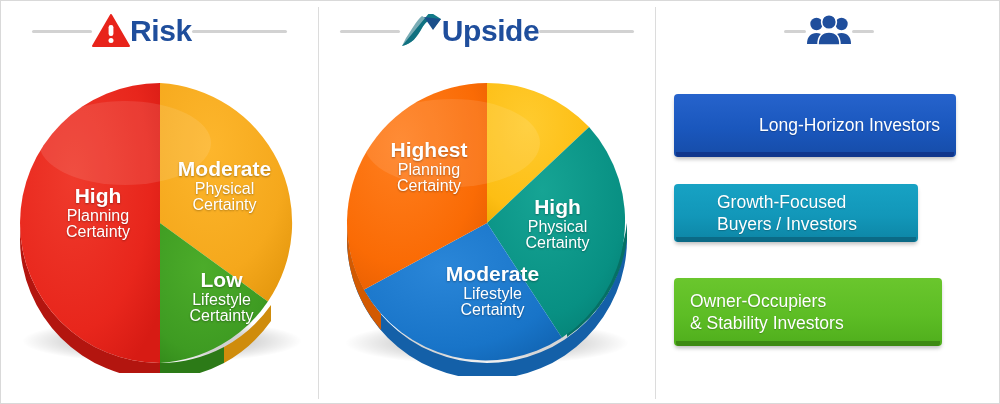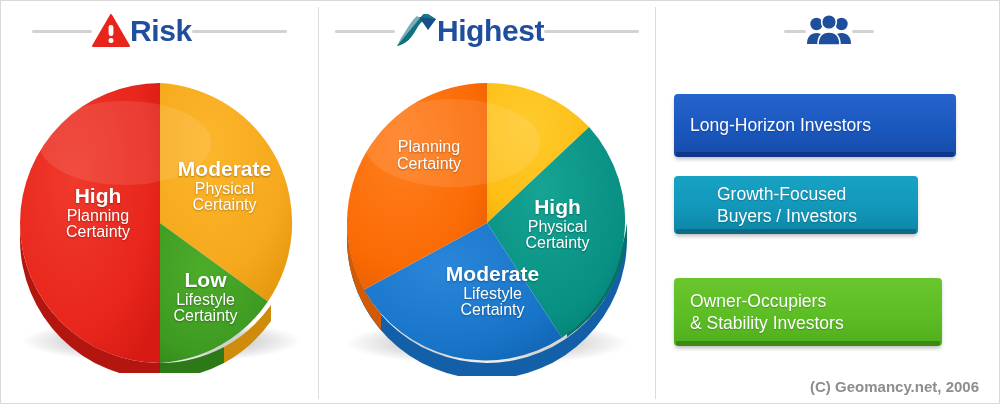--- a/index.html
+++ b/index.html
@@ -100,21 +100,21 @@
   }
   .slice-sub {
     font-size: 16px;
     font-weight: normal;
     display: block;
   }
 
   
   #lbl-risk-0 { left: 16px;  top: 112px; width: 135px; }
   #lbl-risk-1 { left: 140px; top: 85px;  width: 140px; }
-  #lbl-risk-2 { left: 136px; top: 196px; width: 110px; }
+  #lbl-risk-2 { left: 152px; top: 196px; width: 110px; }
   
   #lbl-ups-0 { left: 22px;  top: 68px;  width: 140px; }
   #lbl-ups-1 { left: 158px; top: 125px; width: 125px; }
   #lbl-ups-2 { left: 78px;  top: 192px; width: 155px; }
 
   
   .buyer-box {
     position: absolute;
     left: 18px;
     border-radius: 4px;
@@ -128,23 +128,23 @@
     box-sizing: border-box;
     text-shadow: 0 1px 1px rgba(0,0,0,0.22);
     box-shadow: 0 3px 4px -1px rgba(0,0,0,0.28);
   }
   .buyer-box .edge {
     position: absolute;
     left: 2px; right: 2px; bottom: 0;
     height: 5px;
     border-radius: 0 0 3px 3px;
   }
-  #buyer-0 { top: 93px;  width: 282px; height: 63px;  background: linear-gradient(180deg,#2663cc 0%,#1a57bd 55%,#164ca8 100%); }
+  #buyer-0 { top: 93px;  width: 282px; height: 63px;  background: linear-gradient(180deg,#2663cc 0%,#1a57bd 55%,#164ca8 100%); align-items: flex-end; }
   #buyer-0 .edge { background: #10368c; }
-  #buyer-1 { top: 175px; width: 244px; height: 58px;  background: linear-gradient(180deg,#17a2c4 0%,#1297b9 55%,#0d85a5 100%); padding-left: 43px; }
+  #buyer-1 { top: 183px; width: 244px; height: 58px;  background: linear-gradient(180deg,#17a2c4 0%,#1297b9 55%,#0d85a5 100%); padding-left: 43px; }
   #buyer-1 .edge { background: #0b6a86; }
   #buyer-2 { top: 277px; width: 268px; height: 68px;  background: linear-gradient(180deg,#6ac62d 0%,#5dbd25 55%,#4fae1c 100%); }
   #buyer-2 .edge { background: #3d8a12; }
   .buyer-line { display: block; }
 
   
   #copyright {
     position: absolute;
     right: 22px;
     bottom: 10px;
@@ -232,21 +232,21 @@
   <div class="panel" id="panel-upside">
 
     <div class="panel-header">
       <span class="rule rule-l"></span>
       <svg class="header-icon" width="42" height="34" viewBox="0 0 42 34">
         <path d="M3 31 C10 31 15 25 20 17 C23 12 26 8 31 6 L31 17 L40 6 L31 -3 L31 6" fill="none" stroke="#0d7f8c" stroke-width="0"></path>
         <path d="M2 32 C12 30 17 23 22 14 C25 9 28 6 33 5 L33 15 L41 5 L30 -2 Z" fill="#127a88"></path>
         <path d="M2 32 C12 30 17 23 22 14 C24 10 26 8 29 6 L22 2 C16 7 11 17 6 24 Z" fill="#0e6a7a" opacity="0.55"></path>
         <path d="M24 3 L41 5 L33 16 Z" fill="#1a4f8a"></path>
       </svg>
-      <span class="header-title">Highest</span>
+      <span class="header-title">Upside</span>
       <span class="rule rule-r"></span>
     </div>
 
     <div class="pie-wrap" id="pie-upside-wrap">
       <svg class="pie-svg" viewBox="0 0 300 305">
         <defs>
           <radialGradient id="uOrg" cx="38%" cy="30%" r="80%">
             <stop offset="0%" stop-color="#ff7f1f"></stop>
             <stop offset="72%" stop-color="#fa6b05"></stop>
             <stop offset="100%" stop-color="#e85f02"></stop>
@@ -284,20 +284,21 @@
 
         <path d="M150 152 L224.9 266.8 A140 140 0 0 1 106.7 19.1 Z" fill="url(#uBlu)" opacity="0"></path>
         <path d="M150 152 L224.9 266.8 A140 140 0 0 1 26.9 218.7 Z" fill="url(#uBlu)"></path>
 
         <path d="M150 152 L26.9 218.7 A140 140 0 0 1 150 12 Z" fill="url(#uOrg)"></path>
 
         <ellipse cx="115" cy="72" rx="88" ry="44" fill="#ffffff" opacity="0.10"></ellipse>
       </svg>
 
       <div class="slice-label" id="lbl-ups-0">
+        <span class="slice-title">Highest</span>
         <span class="slice-sub">Planning<br>Certainty</span>
       </div>
       <div class="slice-label" id="lbl-ups-1">
         <span class="slice-title">High</span>
         <span class="slice-sub">Physical<br>Certainty</span>
       </div>
       <div class="slice-label" id="lbl-ups-2">
         <span class="slice-title">Moderate</span>
         <span class="slice-sub">Lifestyle<br>Certainty</span>
       </div>
@@ -328,16 +329,15 @@
       <span class="buyer-line">Growth-Focused Buyers / Investors</span>
       <span class="edge"></span>
     </div>
 
     <div class="buyer-box" id="buyer-2">
       <span class="buyer-line">Owner-Occupiers</span>
       <span class="buyer-line">&amp; Stability Investors</span>
       <span class="edge"></span>
     </div>
 
-    <div id="copyright">(C) Geomancy.net, 2006</div>
   </div>
 
 </div>
 
 </body></html>

